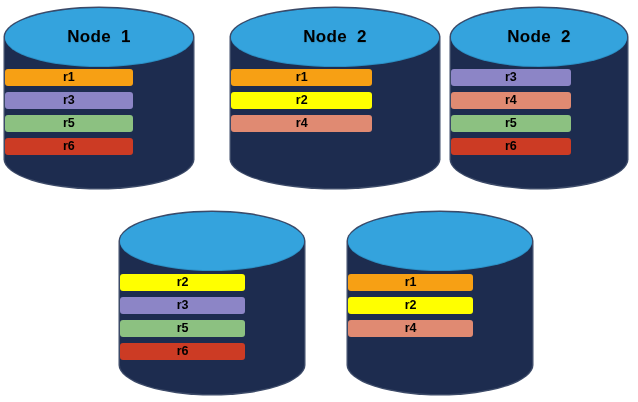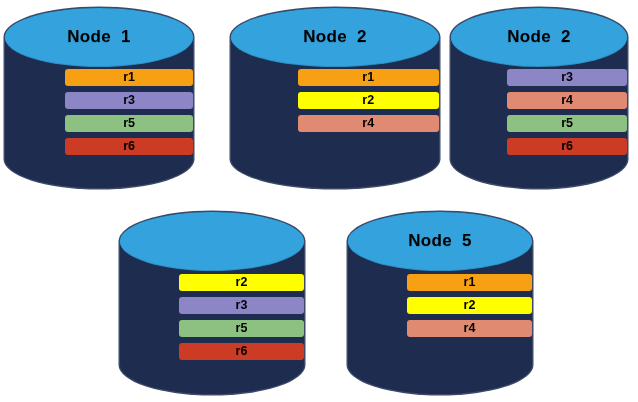--- a/index.html
+++ b/index.html
@@ -64,21 +64,21 @@
     text-shadow: 0 1px 1px rgba(0,0,0,0.12);
   }
 
   .records {
     position: absolute;
     left: 0;
     width: 100%;
     z-index: 2;
     display: flex;
     flex-direction: column;
-    align-items: flex-end;
+    align-items: flex-start;
   }
 
   .record {
     width: 68%;
     height: 17px;
     border-radius: 3px;
     margin-bottom: 6px;
     display: flex;
     align-items: center;
     justify-content: center;
@@ -132,20 +132,19 @@
       <div class="records" style="top: 34%;">
         <div class="record" style="background: rgb(255, 255, 0);">r2</div>
         <div class="record" style="background: rgb(140, 133, 198);">r3</div>
         <div class="record" style="background: rgb(140, 193, 129);">r5</div>
         <div class="record" style="background: rgb(204, 59, 36);">r6</div>
       </div>
     </div>
     <div class="node" style="left: 348px; top: 212px; width: 184px; height: 182px;">
       <div class="cyl-body" style="background: rgb(29, 44, 79);"></div>
       <div class="cyl-top" style="background: rgb(52, 163, 221);"></div>
-      <div class="node-title">Node  5</div>
       <div class="records" style="top: 34%;">
         <div class="record" style="background: rgb(247, 160, 20);">r1</div>
         <div class="record" style="background: rgb(255, 255, 0);">r2</div>
         <div class="record" style="background: rgb(224, 138, 114);">r4</div>
       </div>
     </div>
   </div>
 
 </body></html>

